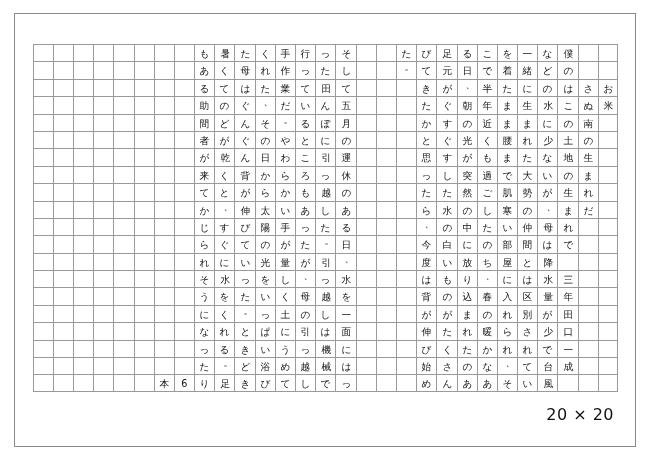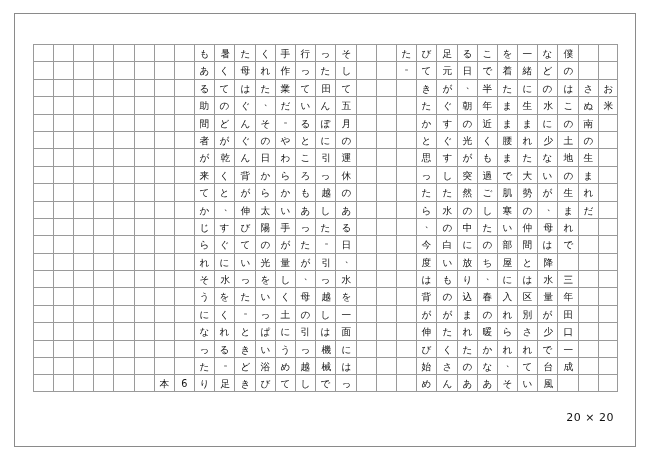--- a/index.html
+++ b/index.html
@@ -75,21 +75,21 @@
     transform: scale(0.92);
   }
   .cell.punct .g {
     
     transform: translate(3px, -4px) scale(0.92);
   }
   #footer-count {
     position: absolute;
     right: 36px;
     bottom: 36px;
-    font-size: 11px;
+    font-size: 16px;
     color: #111111;
     letter-spacing: 0.5px;
     font-family: "DejaVu Sans", sans-serif;
   }
 </style>
 </head>
 <body>
 
 <div id="page">
   <div id="page-border"></div>

